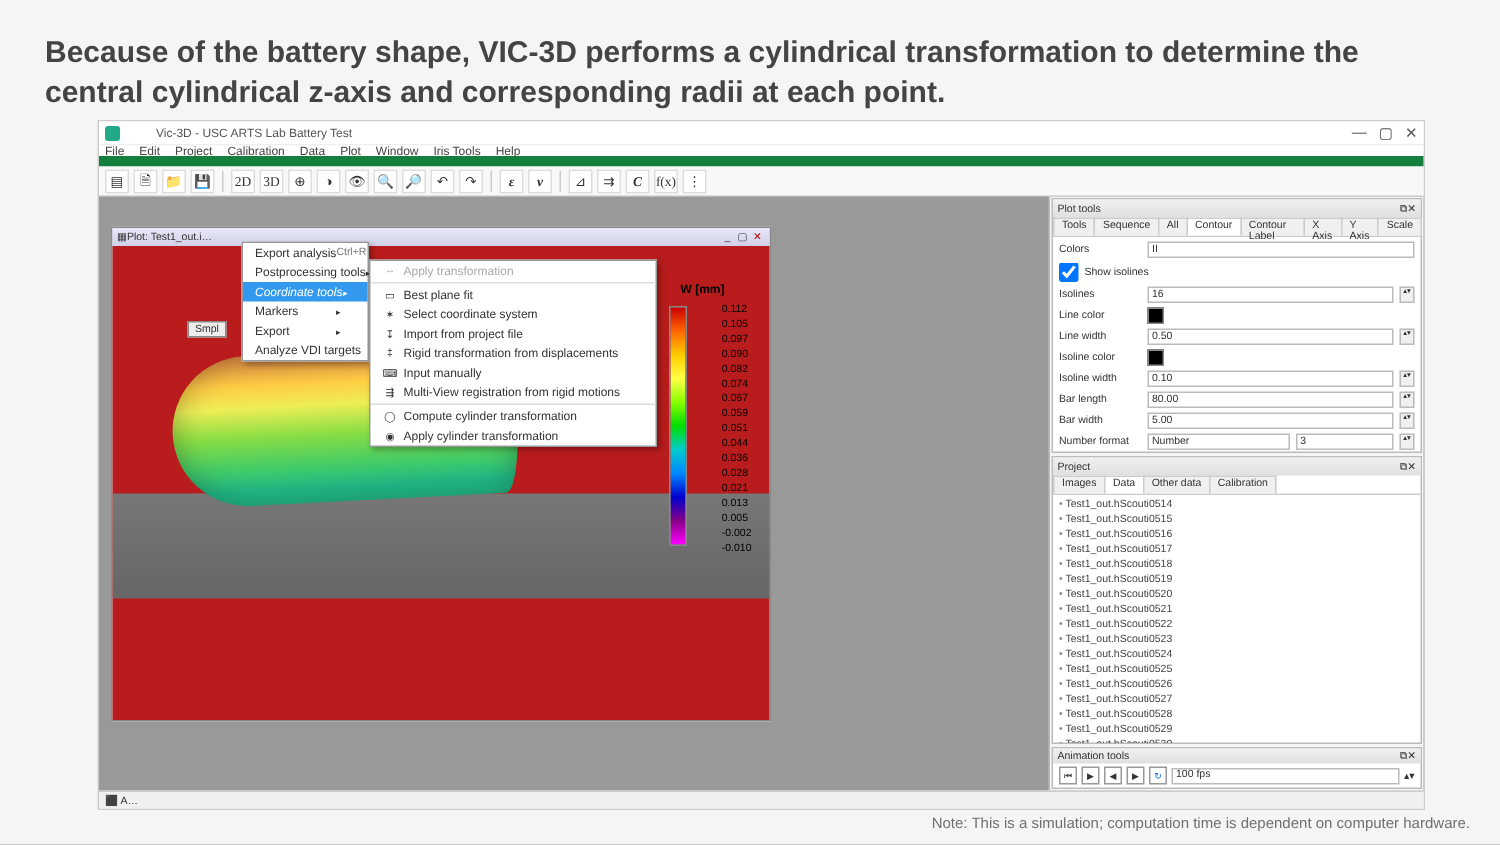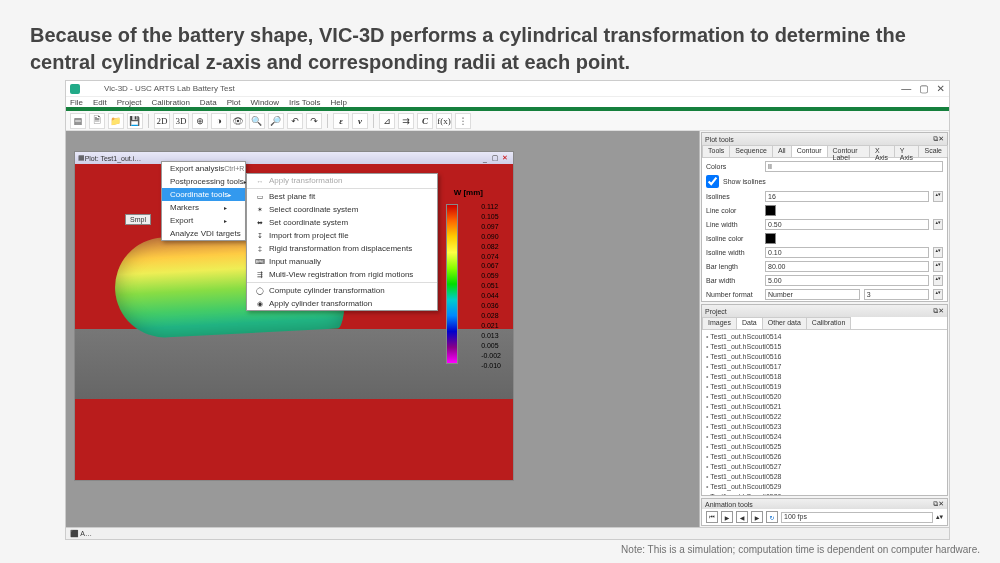--- a/index.html
+++ b/index.html
@@ -5,21 +5,21 @@
 * { box-sizing: border-box; margin: 0; padding: 0; font-family: "Segoe UI", Tahoma, sans-serif; }
 body { width: 1000px; height: 563px; background: #f5f5f5; position: relative; overflow: hidden; }
 .caption-top { position: absolute; top: 22px; left: 30px; right: 30px; font-size: 20px; font-weight: 600; color: #444; line-height: 1.35; }
 .note-bottom { position: absolute; bottom: 8px; right: 20px; font-size: 10px; color: #707070; }
 .app-window { position: absolute; top: 80px; left: 65px; width: 885px; height: 460px; background: #fff; border: 1px solid #ccc; display: flex; flex-direction: column; font-size: 9px; color: #333; }
 .titlebar { height: 16px; display: flex; align-items: center; padding: 0 4px; background: #fff; border-bottom: 1px solid #eee; }
 .titlebar-icon { width: 10px; height: 10px; background: #2a8; border-radius: 2px; margin-right: 4px; }
 .titlebar-title { flex: 1; font-size: 8px; color: #555; margin-left: 20px; }
 .titlebar-btns { display: flex; gap: 8px; }
 .titlebar-btns span { font-size: 10px; color: #555; cursor: pointer; }
-.menubar { height: 14px; display: flex; align-items: center; padding: 0 4px; gap: 10px; background: #fff; border-bottom: 4px solid #15803d; }
+.menubar { height: 14px; display: flex; align-items: center; padding: 0 4px; gap: 10px; background: #fff; border-bottom: 7px solid #15803d; }
 .menubar span { font-size: 8px; color: #444; cursor: pointer; }
 .toolbar { height: 20px; display: flex; align-items: center; padding: 0 4px; gap: 3px; background: #f8f8f8; border-bottom: 1px solid #ddd; }
 .tbtn { width: 16px; height: 16px; display: flex; align-items: center; justify-content: center; font-size: 9px; background: #fff; border: 1px solid #ddd; cursor: pointer; font-family: serif; }
 .tbtn.bold { font-weight: bold; font-style: italic; }
 .tsep { width: 1px; height: 14px; background: #ccc; margin: 0 2px; }
 .workspace { flex: 1; display: flex; background: #999; overflow: hidden; }
 .canvas-area { flex: 1; position: relative; background: #999; padding: 14px; }
 .plot-window { position: absolute; top: 20px; left: 8px; width: 440px; height: 330px; background: #fff; border: 1px solid #888; }
 .plot-title { height: 12px; background: linear-gradient(#e8e8f8,#d0d0e8); display: flex; align-items: center; padding: 0 3px; font-size: 7px; }
 .plot-title-text { flex: 1; }
@@ -46,21 +46,21 @@
 .frow .swatch { width: 11px; height: 11px; background: #000; border: 1px solid #888; }
 .frow .spin { width: 10px; height: 11px; border: 1px solid #bbb; background: #f0f0f0; font-size: 5px; text-align: center; line-height: 5px; }
 .file-list { flex: 1; overflow: auto; padding: 2px 4px; }
 .file-list div { font-size: 7px; color: #444; line-height: 10px; white-space: nowrap; }
 .file-list div::before { content: "• "; color: #888; }
 .anim-row { display: flex; align-items: center; padding: 2px 4px; gap: 3px; }
 .anim-btn { width: 12px; height: 12px; border: 1px solid #999; background: #fff; display: flex; align-items: center; justify-content: center; font-size: 6px; cursor: pointer; }
 
 .dropdown { position: absolute; background: #fff; border: 1px solid #999; box-shadow: 2px 2px 4px rgba(0,0,0,0.3); font-size: 8px; z-index: 100; }
 .dropdown .mi { padding: 2px 18px 2px 8px; display: flex; align-items: center; cursor: pointer; white-space: nowrap; }
-.dropdown .mi.sel { background: #39e; color: #fff; }
+.dropdown .mi.sel { background: #39e; color: #fff; font-style: italic; }
 .dropdown .mi .arrow { margin-left: auto; font-size: 6px; }
 .dropdown .mi .kbd { margin-left: auto; font-size: 7px; color: #777; }
 .dropdown hr { border: none; border-top: 1px solid #ddd; margin: 1px 0; }
 .dropdown .mi .ico { width: 10px; margin-right: 4px; font-size: 7px; text-align: center; }
 .dd1 { top: 30px; left: 95px; width: 85px; }
 .dd2 { top: 42px; left: 180px; width: 192px; }
 .statusbar { height: 12px; background: #f0f0f0; border-top: 1px solid #ccc; font-size: 7px; padding: 0 4px; display: flex; align-items: center; }
 </style>
 </head>
 <body>
@@ -190,24 +190,20 @@
           <hr>
           <div class="mi">
             <span class="ico">▭</span>
             <span>Best plane fit</span>
           </div>
           <div class="mi">
             <span class="ico">✶</span>
             <span>Select coordinate system</span>
           </div>
           <div class="mi">
-            <span class="ico">⬌</span>
-            <span>Set coordinate system</span>
-          </div>
-          <div class="mi">
             <span class="ico">↧</span>
             <span>Import from project file</span>
           </div>
           <div class="mi">
             <span class="ico">‡</span>
             <span>Rigid transformation from displacements</span>
           </div>
           <div class="mi">
             <span class="ico">⌨</span>
             <span>Input manually</span>

